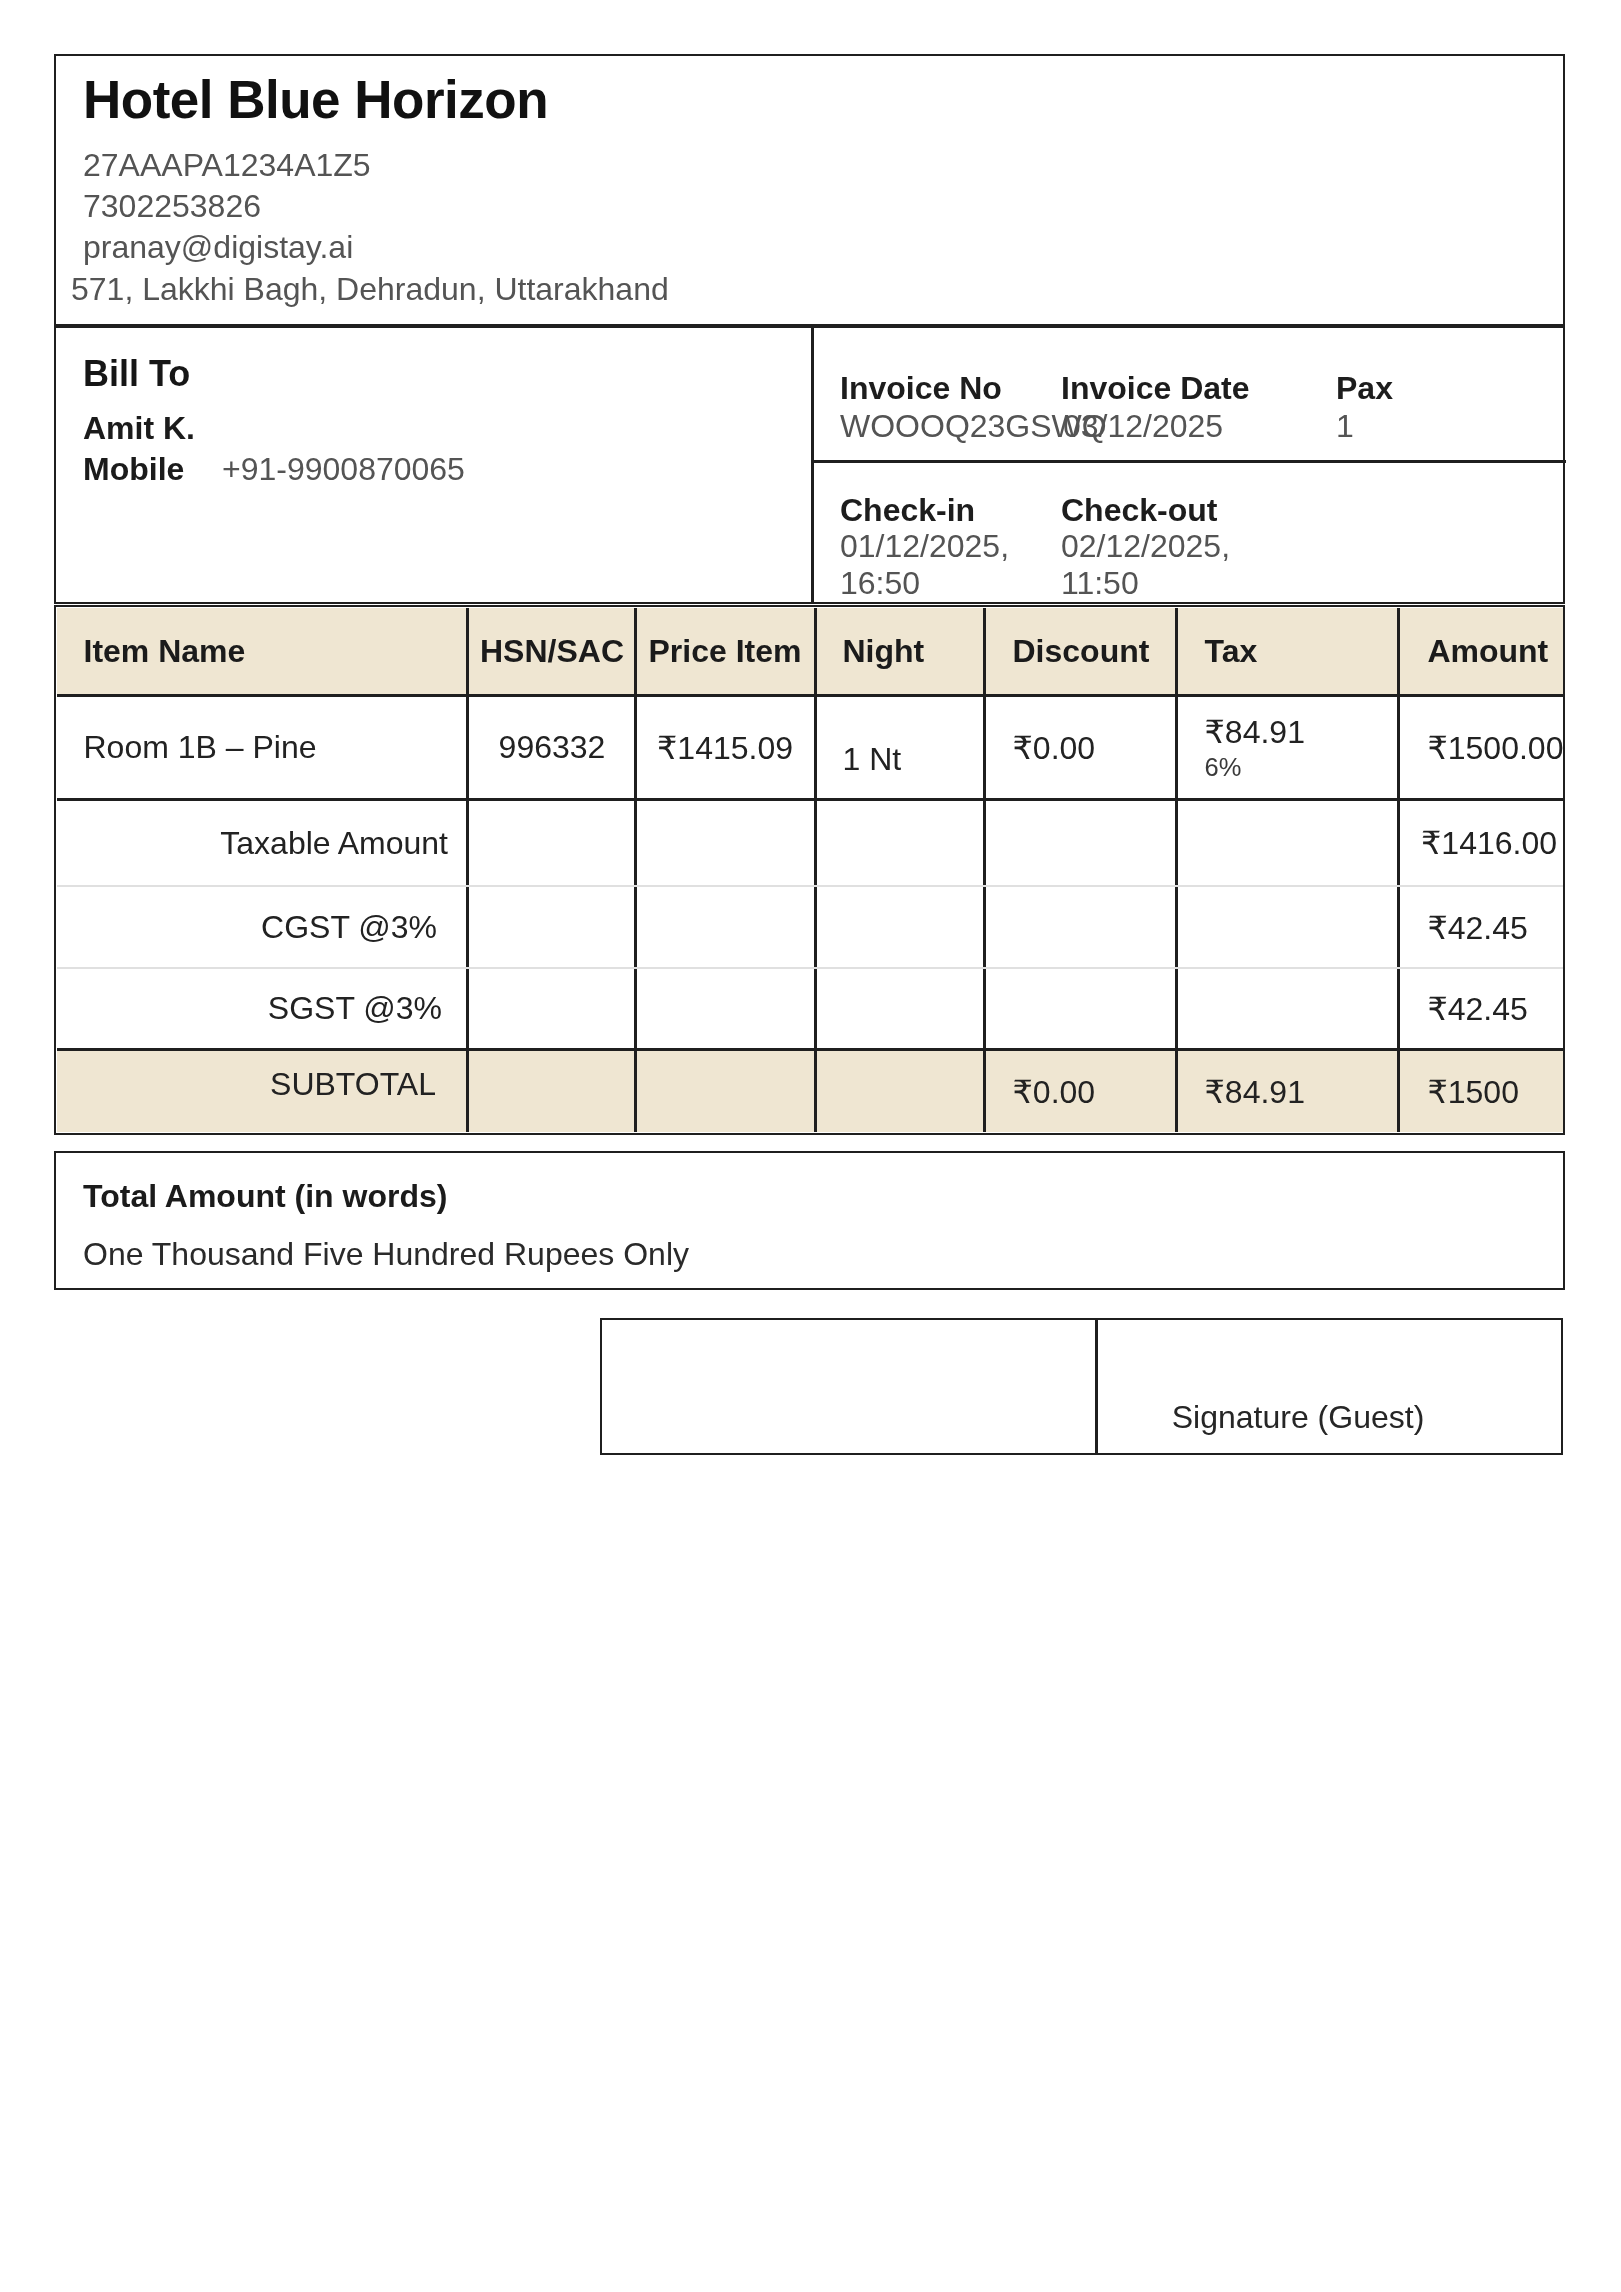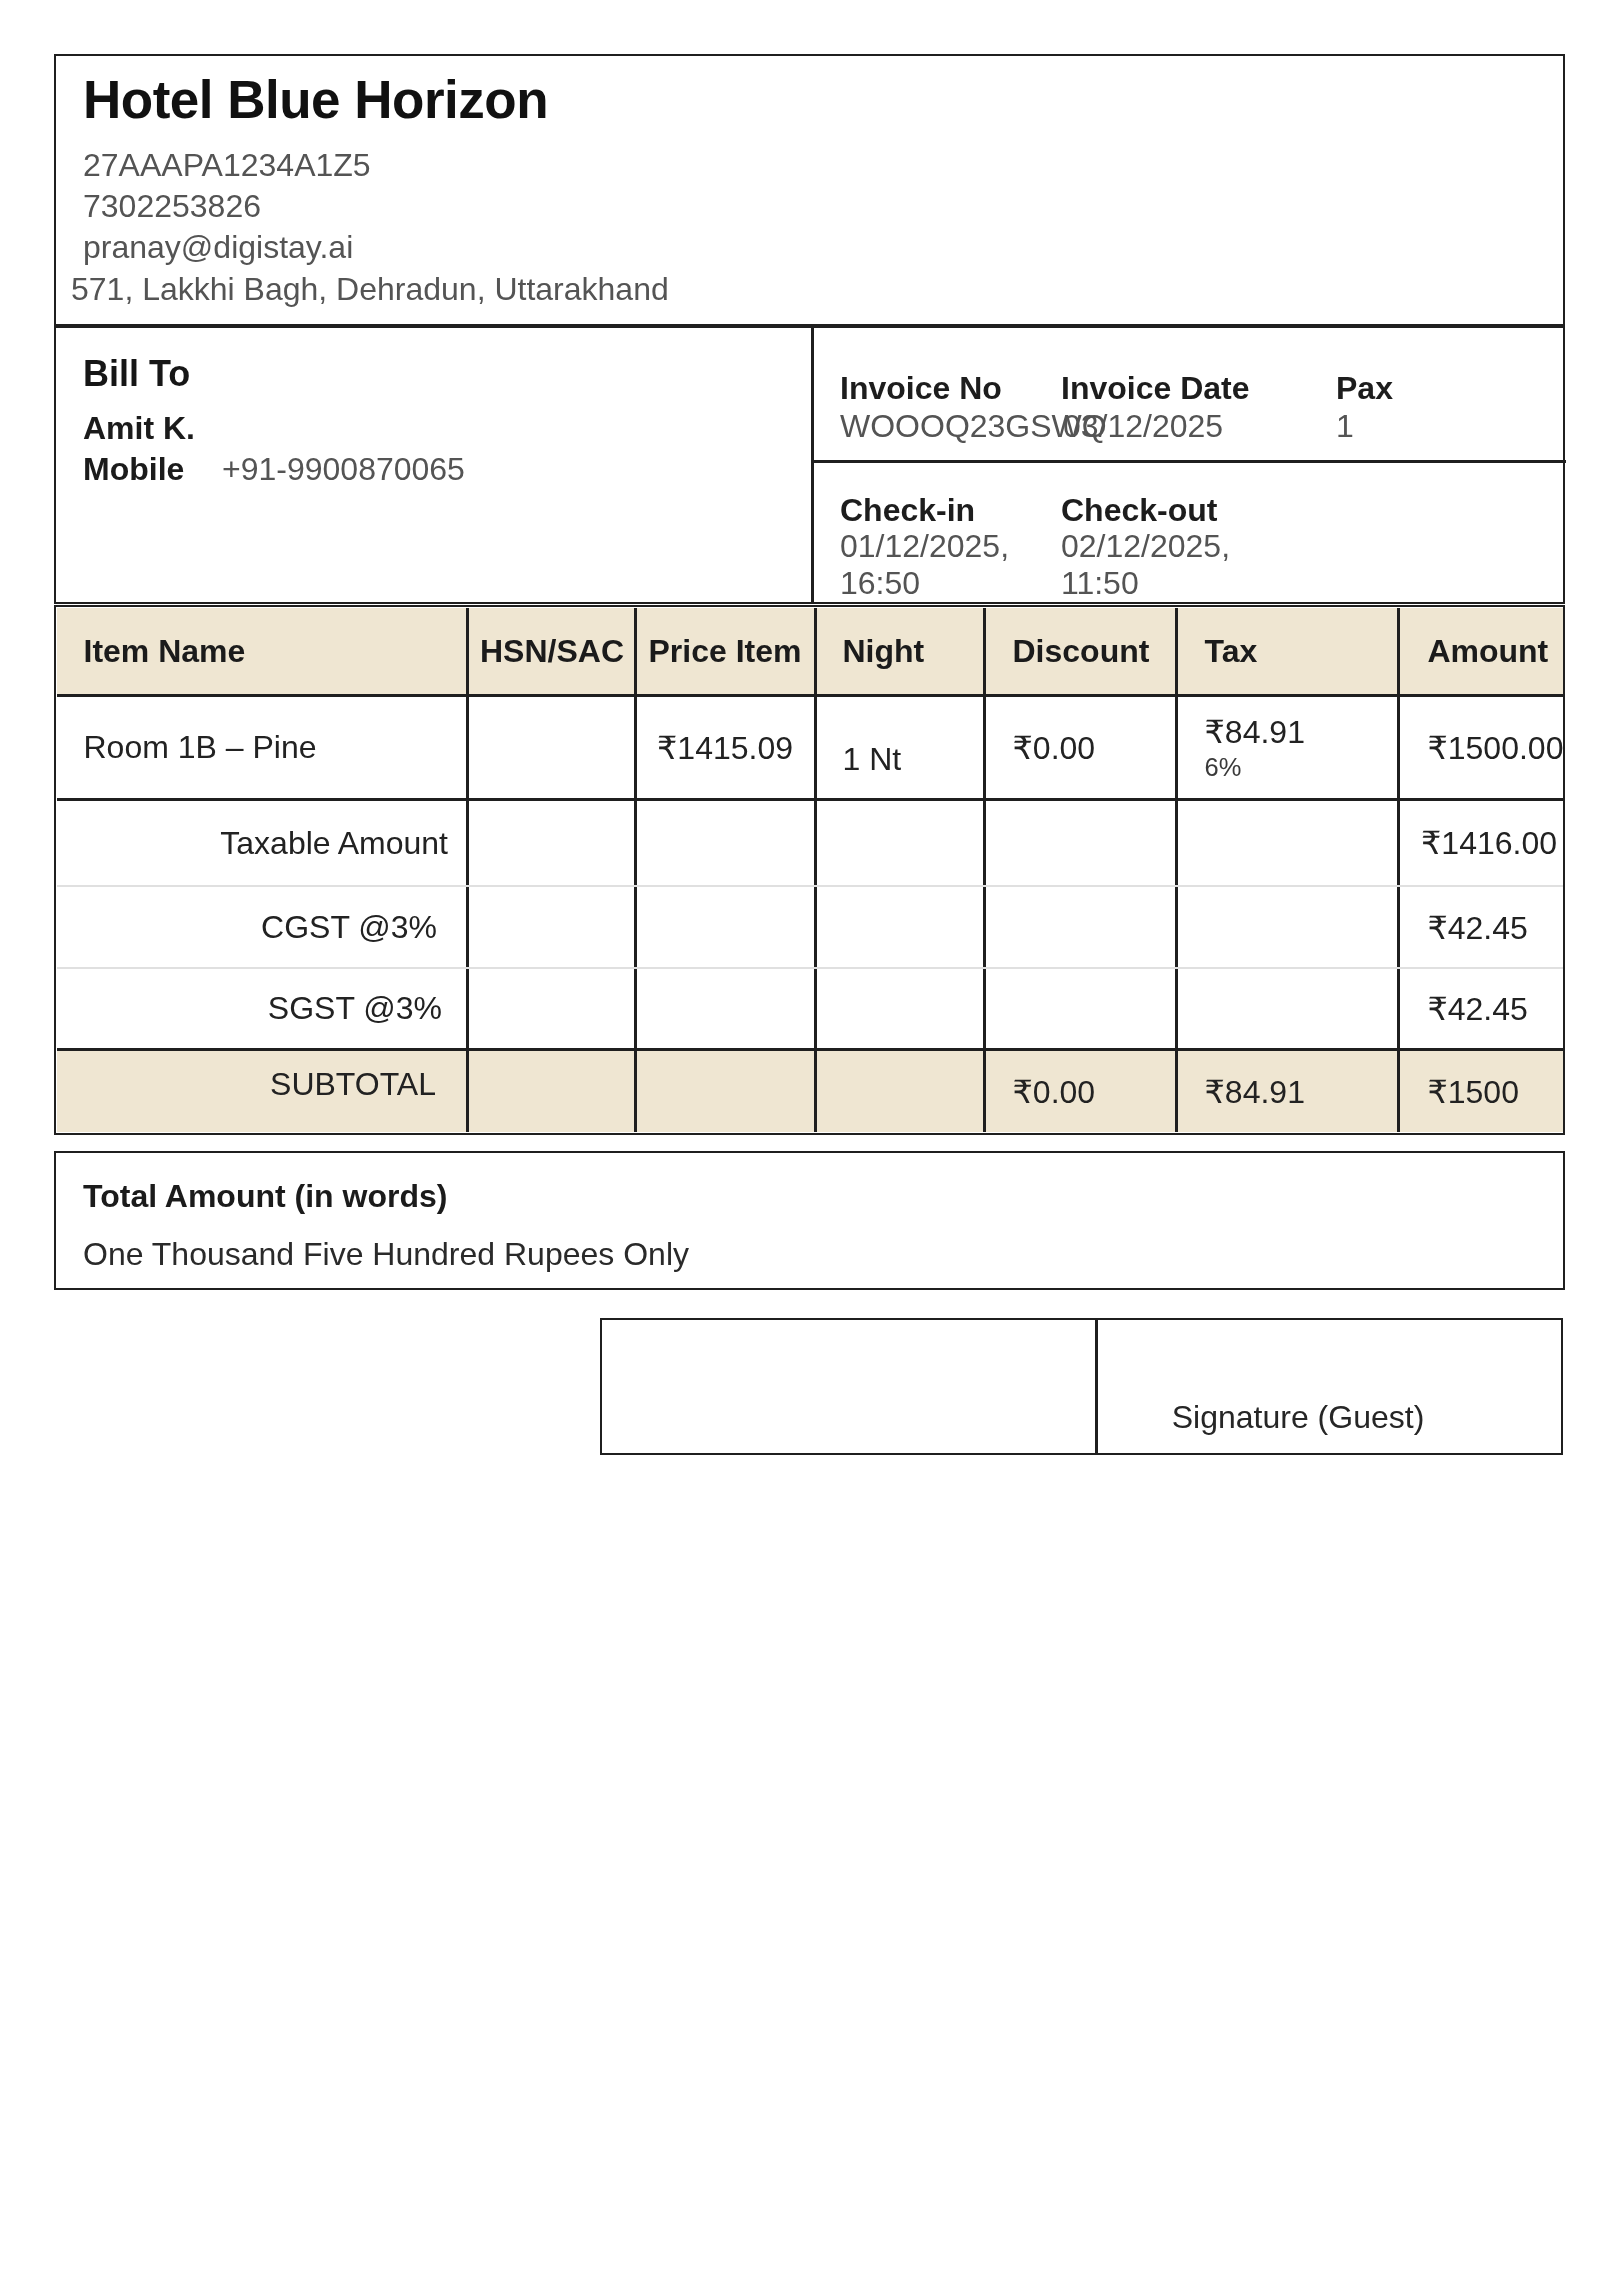--- a/index.html
+++ b/index.html
@@ -83,20 +83,21 @@
 
   <div class="cell th" style="left:57px;top:608px;width:409px;height:86px;padding-left:26.5px">Item Name</div>
   <div class="cell th center" style="left:469px;top:608px;width:166px;height:86px">HSN/SAC</div>
   <div class="cell th center" style="left:637px;top:608px;width:176px;height:86px">Price Item</div>
   <div class="cell th" style="left:816px;top:608px;width:167px;height:86px;padding-left:26.5px">Night</div>
   <div class="cell th" style="left:1178px;top:608px;width:219px;height:86px;padding-left:26.5px">Tax</div>
   <div class="cell th" style="left:986px;top:608px;width:189px;height:86px;padding-left:26.5px">Discount</div>
   <div class="cell th" style="left:1400px;top:608px;width:163px;height:86px;padding-left:27.4px">Amount</div>
 
   <div class="cell" style="left:57px;top:697px;width:409px;height:101px;padding-left:26.5px">Room 1B – Pine</div>
+  <div class="cell center" style="left:469px;top:697px;width:166px;height:101px">996332</div>
   <div class="cell center" style="left:637px;top:697px;width:176px;height:101px">₹1415.09</div>
   <div class="cell" style="left:816px;top:697px;width:167px;height:125px;padding-left:26.5px">1 Nt</div>
   <div class="cell" style="left:986px;top:697px;width:189px;height:101px;padding-left:26.5px">₹0.00</div>
   <div class="cell" style="left:1178px;top:697px;width:219px;height:101px;padding-left:26.5px;flex-direction:column;align-items:flex-start;justify-content:center">
     <span>₹84.91</span>
     <span class="taxrate">6%</span>
   </div>
   <div class="cell" style="left:1400px;top:697px;width:163px;height:101px;padding-left:27.4px">₹1500.00</div>
 
   <div class="cell right" style="left:57px;top:801px;width:409px;height:84px;padding-right:18px">Taxable Amount</div>

